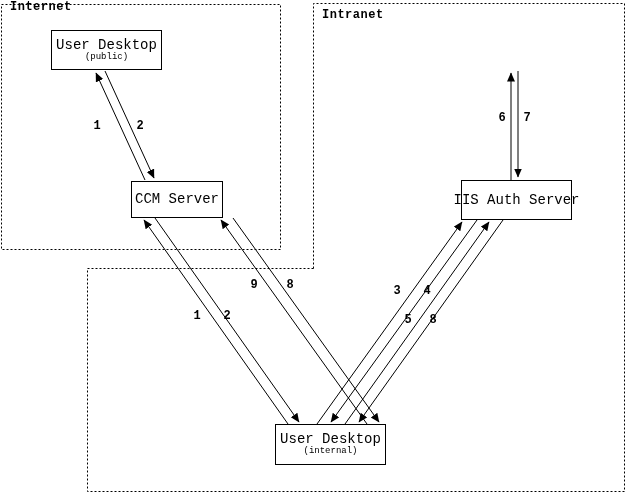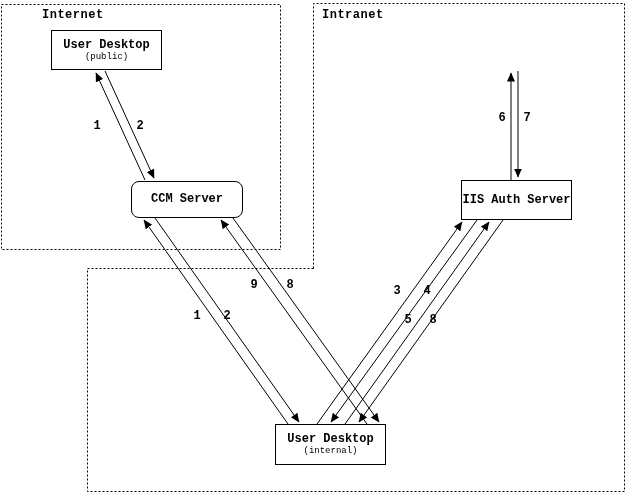--- a/index.html
+++ b/index.html
@@ -29,22 +29,22 @@
     border: 1px solid #000000;
     background: #ffffff;
     display: flex;
     flex-direction: column;
     align-items: center;
     justify-content: center;
     box-sizing: border-box;
     text-align: center;
   }
   .node .title {
-    font-size: 12px;
-    font-weight: bold;
+    font-size: 14px;
+    font-weight: normal;
     line-height: 13px;
     white-space: nowrap;
   }
   .node .subtitle {
     font-size: 9px;
     font-weight: normal;
     line-height: 10px;
     white-space: nowrap;
   }
   .edge-label {
@@ -83,29 +83,29 @@
     <line x1="317" y1="424" x2="462" y2="222" stroke="#000000" stroke-width="1" marker-end="url(#arr)"></line>
     <line x1="477" y1="220" x2="331" y2="422" stroke="#000000" stroke-width="1" marker-end="url(#arr)"></line>
 
     <line x1="345" y1="424" x2="489" y2="222" stroke="#000000" stroke-width="1" marker-end="url(#arr)"></line>
     <line x1="503" y1="220" x2="359" y2="422" stroke="#000000" stroke-width="1" marker-end="url(#arr)"></line>
 
     <line x1="511" y1="180" x2="511" y2="73" stroke="#000000" stroke-width="1" marker-end="url(#arr)"></line>
     <line x1="518" y1="71" x2="518" y2="177" stroke="#000000" stroke-width="1" marker-end="url(#arr)"></line>
   </svg>
 
-  <div class="zone-label" style="left:10px; top:8px;margin-left:32px;">Internet</div>
+  <div class="zone-label" style="left:10px; top:0;">Internet</div>
   <div class="zone-label" style="left:322px; top:8px;text-align:center;">Intranet</div>
 
   <div class="node" style="left:51px; top:30px; width:111px; height:40px;">
     <div class="title">User Desktop</div>
     <div class="subtitle">(public)</div>
   </div>
 
-  <div class="node" style="left:131px; top:181px; width:112px; height:37px;border-radius:8px;">
+  <div class="node" style="left:131px; top:181px; width:92px; height:37px;">
     <div class="title">CCM Server</div>
   </div>
 
 
   <div class="node" style="left:461px; top:180px; width:111px; height:40px;">
     <div class="title">IIS Auth Server</div>
   </div>
 
   <div class="node" style="left:275px; top:424px; width:111px; height:41px;">
     <div class="title">User Desktop</div>

